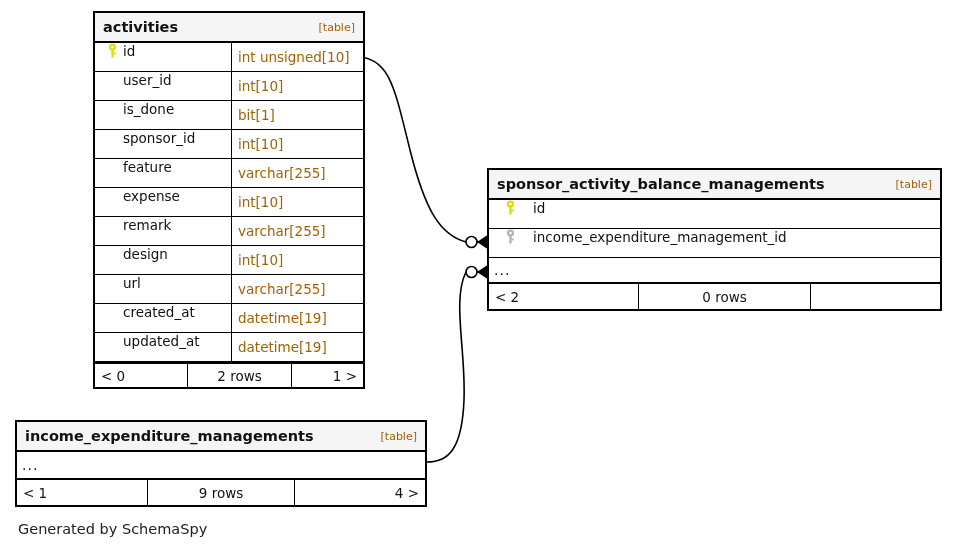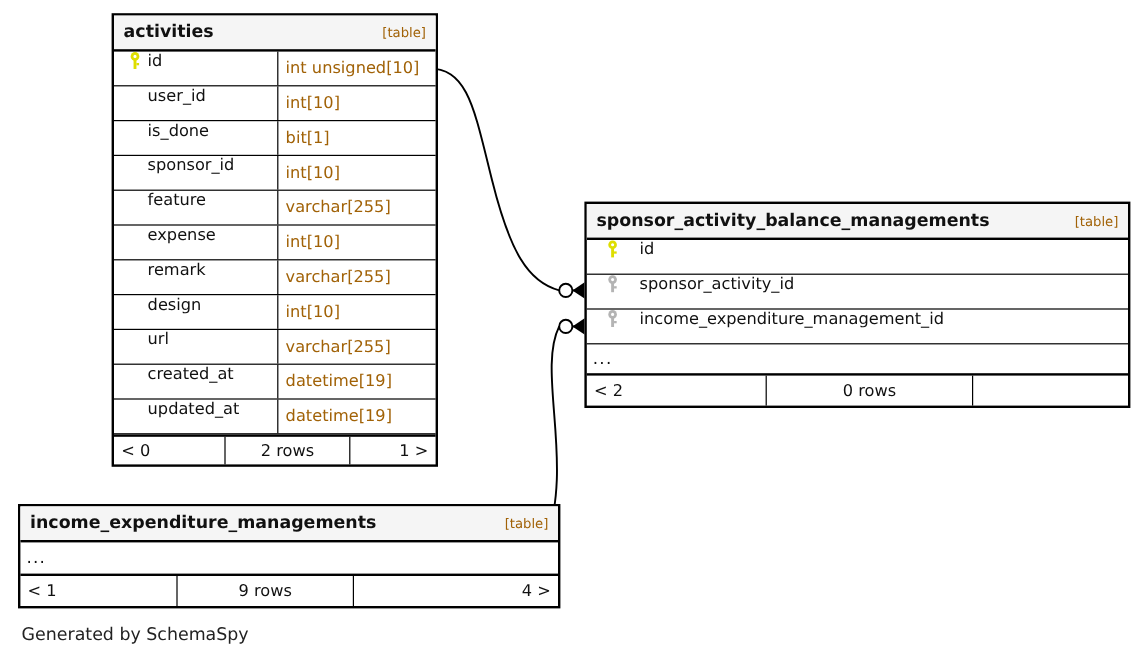--- a/index.html
+++ b/index.html
@@ -147,21 +147,21 @@
     left: 93px; top: 11px; width: 272px;
   }
   #tbl-activities .col-name { width: 137px; }
 
   #tbl-sponsor {
     left: 487px; top: 168px; width: 455px;
   }
   #tbl-sponsor .col-name { width: 100%; }
 
   #tbl-income {
-    left: 15px; top: 420px; width: 452px;
+    left: 15px; top: 420px; width: 412px;
   }
 </style>
 </head>
 <body>
 
 <div id="diagram">
 
   <svg width="957" height="552" style="position:absolute;left:0;top:0;z-index:1;">
     <g fill="none" stroke="#000000" stroke-width="1.6">
 
@@ -304,33 +304,20 @@
             <circle cx="5.5" cy="4" r="3.6" fill="#dede00"></circle>
             <circle cx="5.5" cy="4" r="1.3" fill="#ffffff"></circle>
             <rect x="4.3" y="6.5" width="2.4" height="8" fill="#dede00"></rect>
             <rect x="6.7" y="9.5" width="2.2" height="1.9" fill="#dede00"></rect>
           </svg>
         </span>
         <span style="padding-left:8px;">id</span>
       </div>
     </div>
 
-    <div class="col-row">
-      <div class="col-name">
-        <span class="keyslot-wide">
-          <svg width="11" height="16" viewBox="0 0 11 16">
-            <circle cx="5.5" cy="4" r="3.6" fill="#b4b4b4"></circle>
-            <circle cx="5.5" cy="4" r="1.3" fill="#ffffff"></circle>
-            <rect x="4.3" y="6.5" width="2.4" height="8" fill="#b4b4b4"></rect>
-            <rect x="6.7" y="9.5" width="2.2" height="1.9" fill="#b4b4b4"></rect>
-          </svg>
-        </span>
-        <span style="padding-left:8px;">sponsor_activity_id</span>
-      </div>
-    </div>
 
     <div class="col-row">
       <div class="col-name">
         <span class="keyslot-wide">
           <svg width="11" height="16" viewBox="0 0 11 16">
             <circle cx="5.5" cy="4" r="3.6" fill="#b4b4b4"></circle>
             <circle cx="5.5" cy="4" r="1.3" fill="#ffffff"></circle>
             <rect x="4.3" y="6.5" width="2.4" height="8" fill="#b4b4b4"></rect>
             <rect x="6.7" y="9.5" width="2.2" height="1.9" fill="#b4b4b4"></rect>
           </svg>

